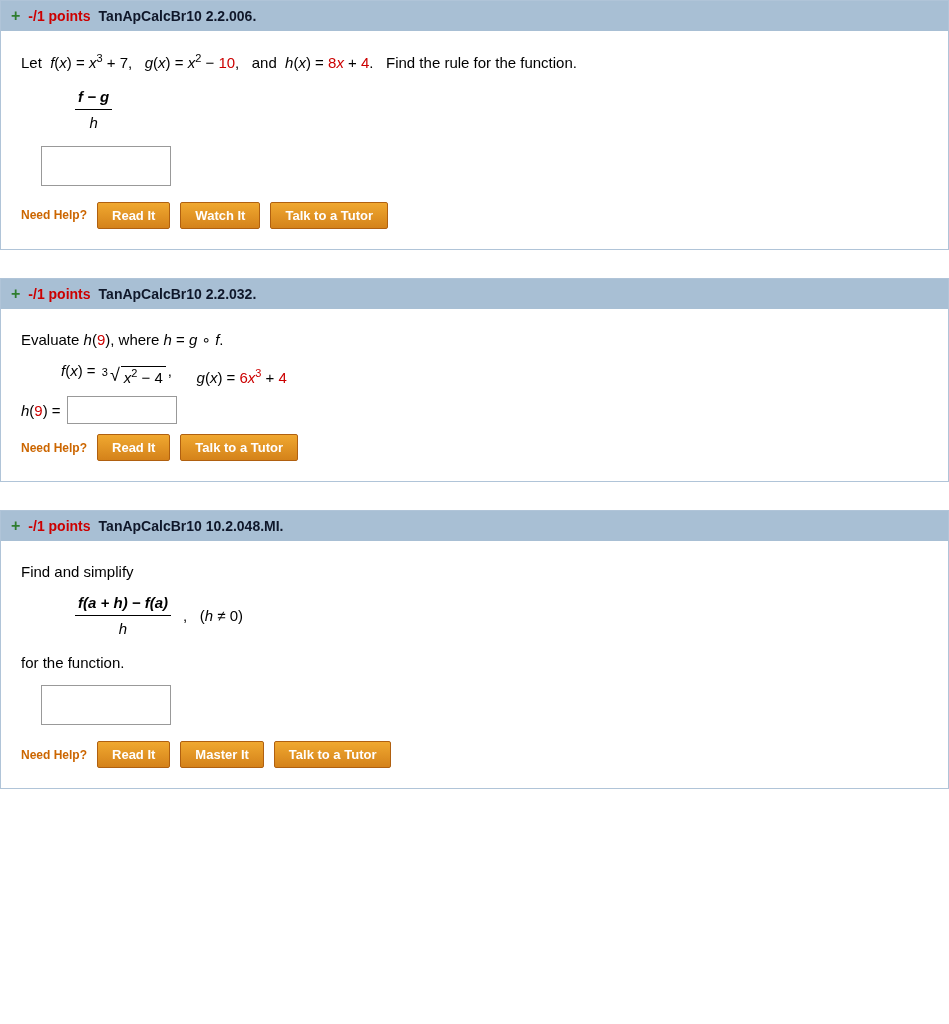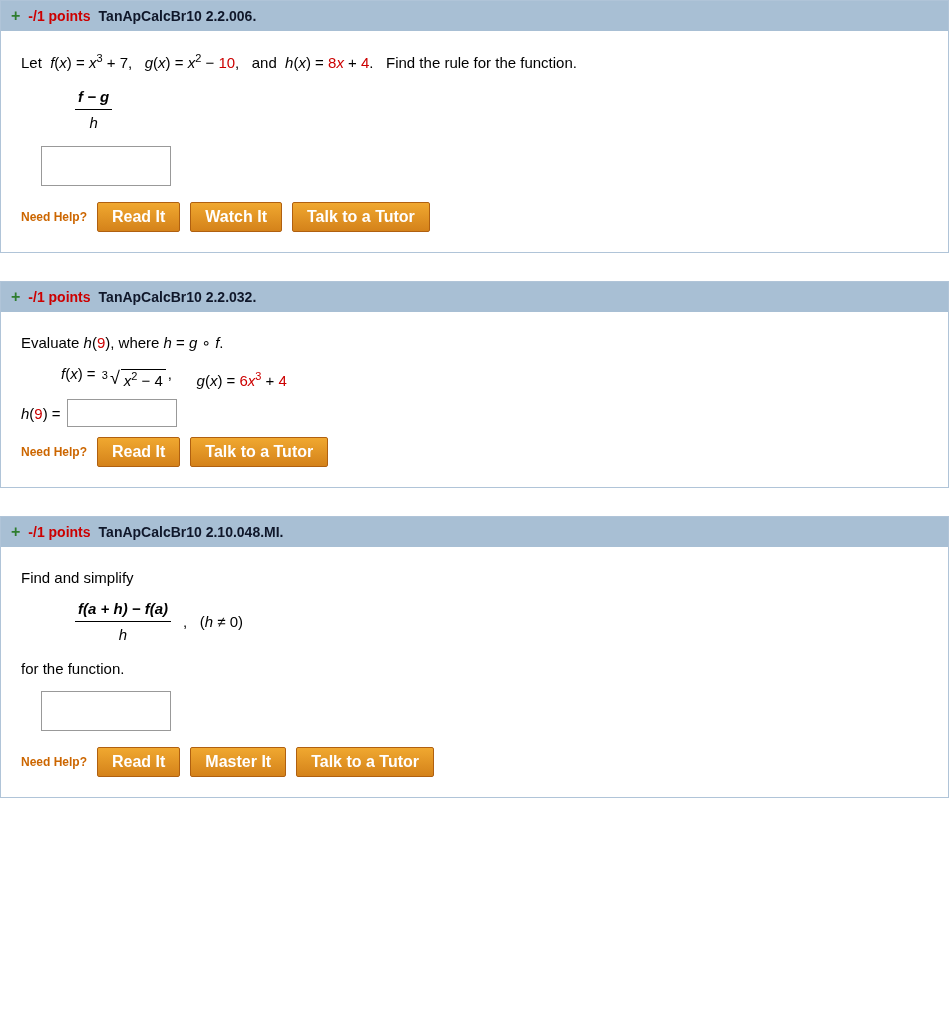--- a/index.html
+++ b/index.html
@@ -76,21 +76,21 @@
       color: #cc6600;
       font-weight: bold;
       font-size: 12px;
     }
 
     .help-btn {
       background: linear-gradient(to bottom, #f0a830, #d4821a);
       color: #fff;
       border: 1px solid #b06010;
       padding: 5px 14px;
-      font-size: 16px;
+      font-size: 13px;
       font-weight: bold;
       cursor: pointer;
       border-radius: 2px;
     }
 
     .math-line {
       display: flex;
       align-items: flex-end;
       gap: 6px;
       margin: 6px 0 6px 40px;
@@ -234,21 +234,21 @@
       <button class="help-btn">Read It</button>
       <button class="help-btn">Talk to a Tutor</button>
     </div>
   </div>
 </div>
 
 <div class="problem-block">
   <div class="problem-header">
     <span class="plus-icon">+</span>
     <span class="points-text">-/1 points</span>
-    <span class="problem-id">TanApCalcBr10 2.10.048.MI.</span>
+    <span class="problem-id">TanApCalcBr10 10.2.048.MI.</span>
   </div>
   <div class="problem-body">
     <div class="problem-question">
       Find and simplify
       <div style="margin: 5px 0 8px 50px; display:flex; align-items:center; gap:8px; font-size:15px;">
         <span class="fraction-inline">
           <span class="numer"><i>f</i>(<i>a</i> + <i>h</i>) − <i>f</i>(<i>a</i>)</span>
           <span class="denom"><i>h</i></span>
         </span>
         <span>,&nbsp;&nbsp; (<i>h</i> ≠ 0)</span>

